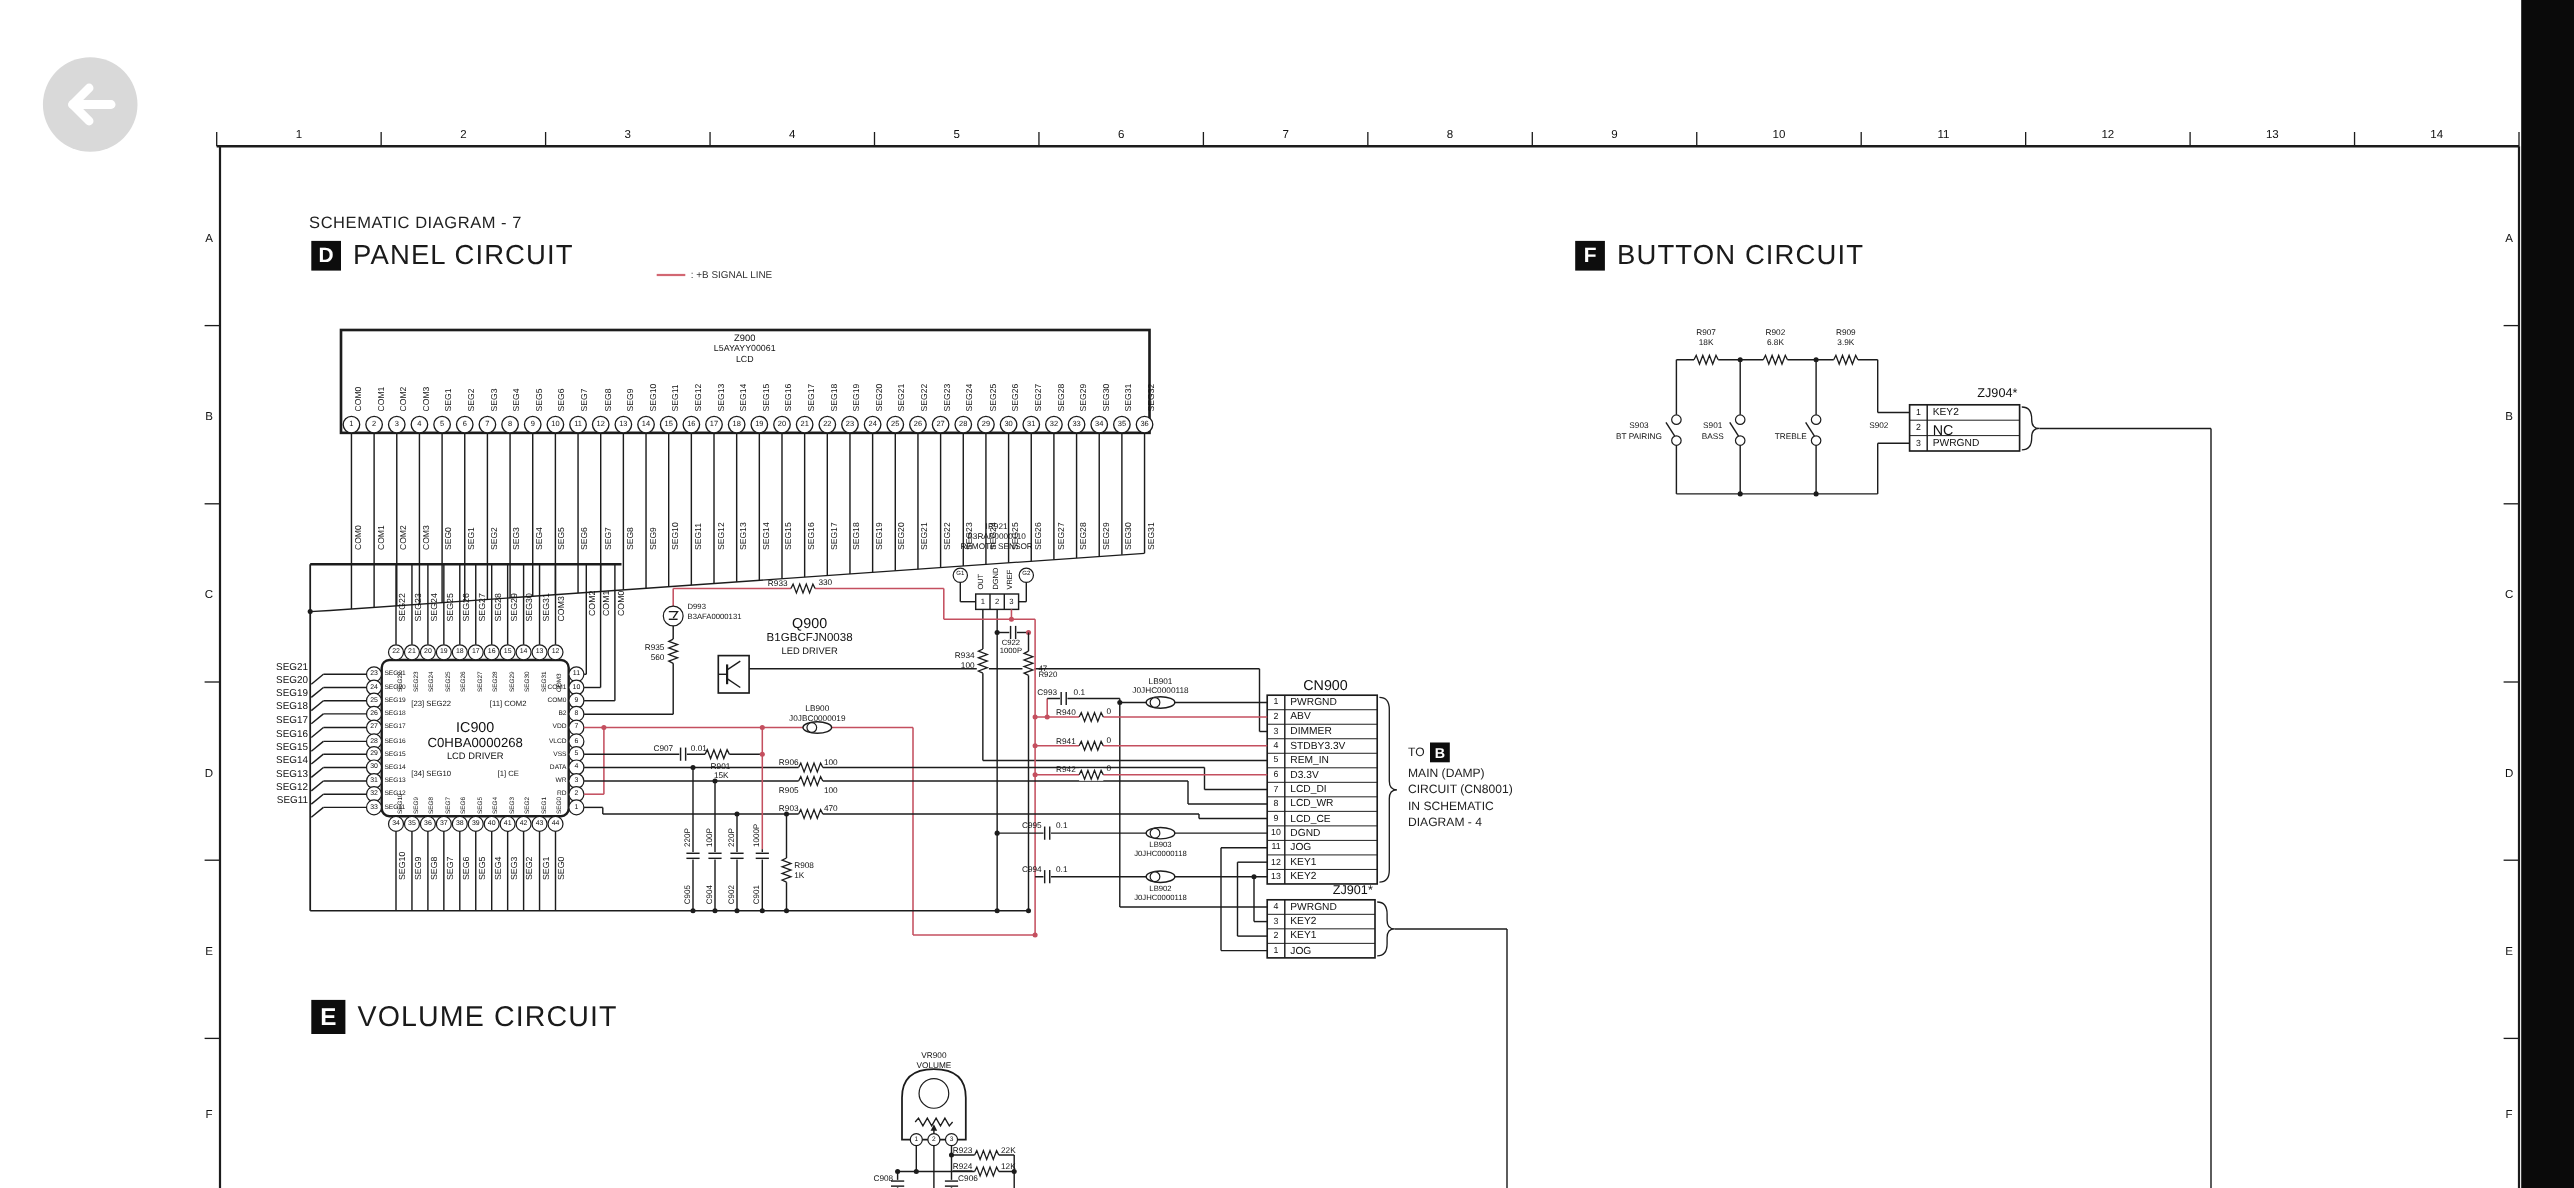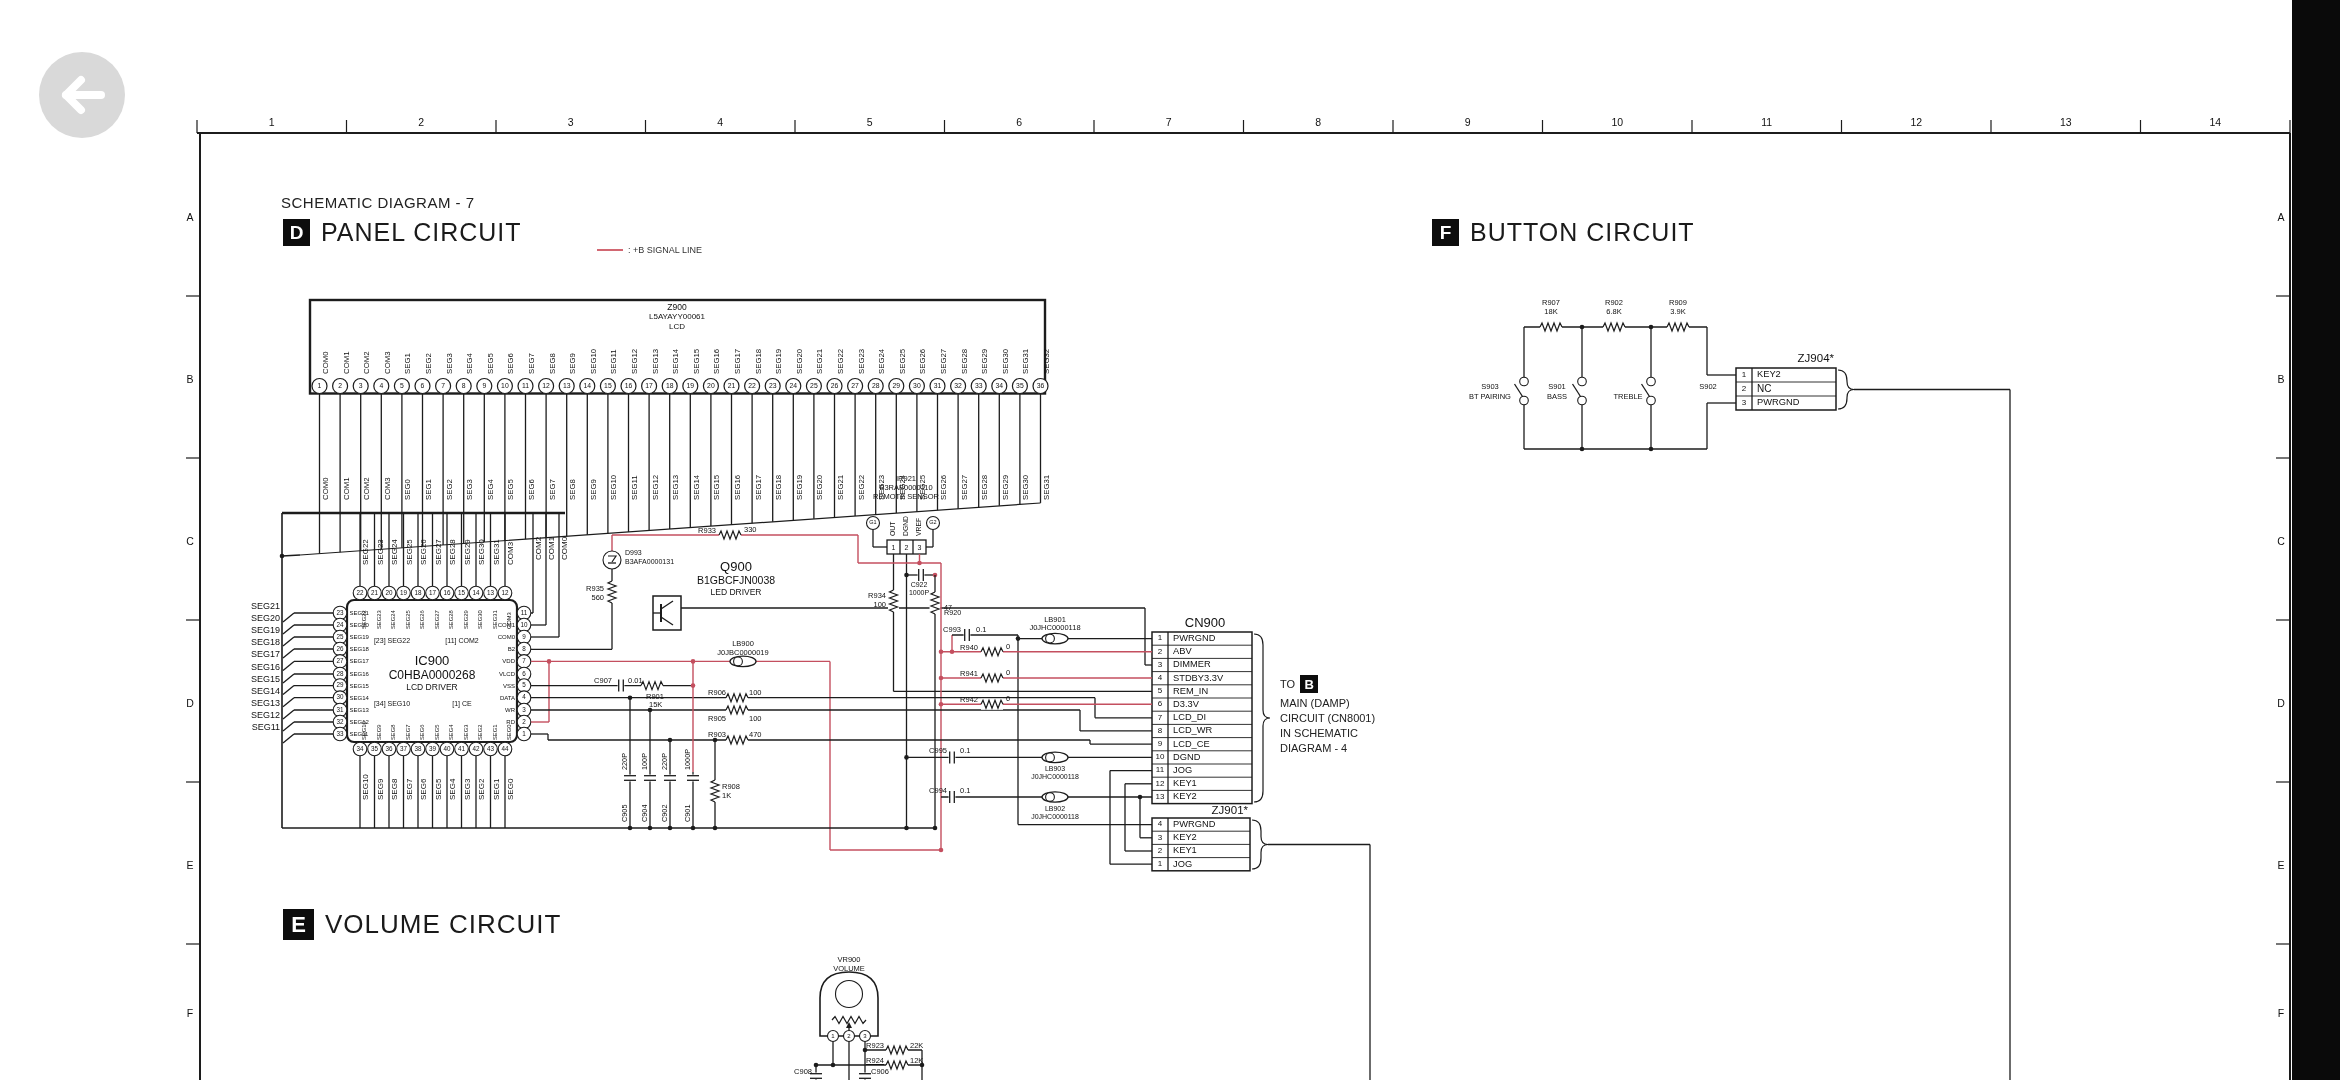--- a/index.html
+++ b/index.html
@@ -903,21 +903,21 @@
     <div class="t" style="left: 1678px; top: 308px; font-size: 7.5px; transform: translateX(-50%);">3.9K</div>
     <div class="t" style="left: 1490px; top: 383px; font-size: 7.5px; transform: translateX(-50%);">S903</div>
     <div class="t" style="left: 1490px; top: 392.5px; font-size: 7.5px; transform: translateX(-50%);">BT PAIRING</div>
     <div class="t" style="left: 1557px; top: 383px; font-size: 7.5px; transform: translateX(-50%);">S901</div>
     <div class="t" style="left: 1557px; top: 392.5px; font-size: 7.5px; transform: translateX(-50%);">BASS</div>
     <div class="t" style="left: 1680px; top: 383px; font-size: 7.5px; transform: translateX(-50%); margin-left: 28px;">S902</div>
     <div class="t" style="left: 1628px; top: 392.5px; font-size: 7.5px; transform: translateX(-50%);">TREBLE</div>
     <div class="t" style="left: 1744px; top: 370.7px; font-size: 8px; transform: translateX(-50%);">1</div>
     <div class="t" style="left: 1757px; top: 370.4px; font-size: 9.3px;">KEY2</div>
     <div class="t" style="left: 1744px; top: 384.7px; font-size: 8px; transform: translateX(-50%);">2</div>
-    <div class="t" style="left: 1757px; top: 384.4px; font-size: 10px;">NC</div>
+    <div class="t" style="left: 1757px; top: 384.4px; font-size: 13px;">NC</div>
     <div class="t" style="left: 1744px; top: 398.7px; font-size: 8px; transform: translateX(-50%);">3</div>
     <div class="t" style="left: 1757px; top: 398.4px; font-size: 9.3px;">PWRGND</div>
     <div class="t" style="left: 1834px; top: 353px; font-size: 11.5px; transform: translateX(-100%);">ZJ904*</div>
     <div class="t" style="left: 849px; top: 956px; font-size: 7.5px; transform: translateX(-50%);">VR900</div>
     <div class="t" style="left: 849px; top: 965px; font-size: 7.5px; transform: translateX(-50%);">VOLUME</div>
     <div class="t" style="left: 833px; top: 1033.4px; font-size: 6px; transform: translateX(-50%);">1</div>
     <div class="t" style="left: 849px; top: 1033.4px; font-size: 6px; transform: translateX(-50%);">2</div>
     <div class="t" style="left: 865px; top: 1033.4px; font-size: 6px; transform: translateX(-50%);">3</div>
     <div class="t" style="left: 884px; top: 1042px; font-size: 7.5px; transform: translateX(-100%);">R923</div>
     <div class="t" style="left: 910px; top: 1041.5px; font-size: 7.5px;">22K</div>

